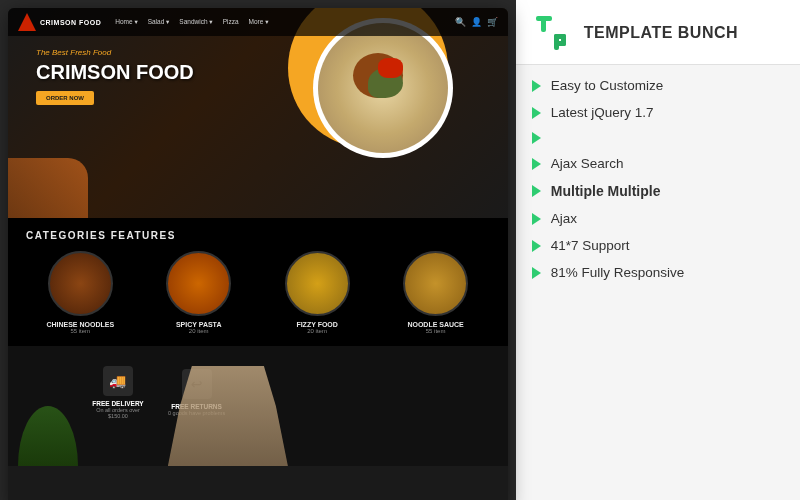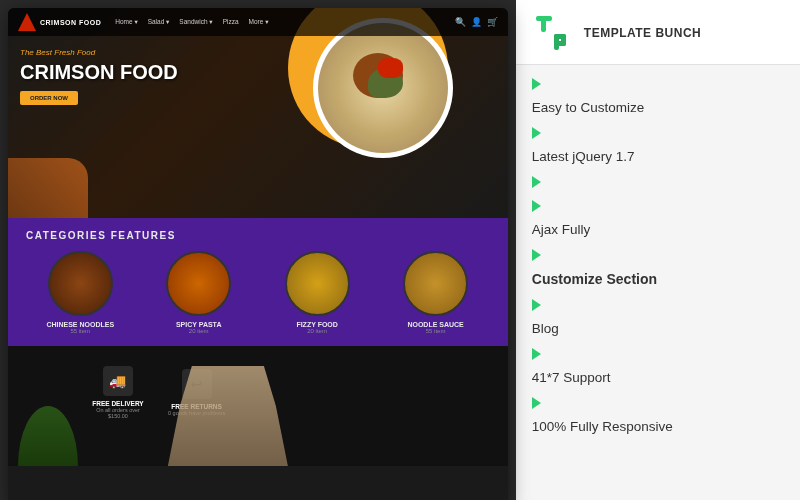--- a/index.html
+++ b/index.html
@@ -143,21 +143,21 @@
     .nav-icon {
       width: 10px;
       height: 10px;
       color: white;
       font-size: 9px;
     }
 
     .hero-content {
       position: absolute;
       top: 40px;
-      left: 12px;
+      left: 28px;
       z-index: 5;
     }
 
     .hero-subtitle {
       color: #f5a623;
       font-size: 8px;
       font-style: italic;
       margin-bottom: 4px;
     }
 
@@ -190,21 +190,21 @@
       bottom: 0;
       width: 80px;
       height: 60px;
       background: linear-gradient(45deg, #8B4513, #D2691E);
       border-radius: 0 20px 0 0;
       opacity: 0.7;
     }
 
     
     .categories {
-      background: #4c1d95;
+      background: #000000;
       padding: 12px 18px;
     }
 
     .categories-title {
       color: #e8e8e8;
       font-size: 10px;
       font-weight: bold;
       letter-spacing: 1.5px;
       margin-bottom: 10px;
       text-transform: uppercase;
@@ -339,41 +339,41 @@
       height: 42px;
       position: relative;
     }
 
     .tb-logo svg {
       width: 42px;
       height: 42px;
     }
 
     .tb-brand-text {
-      font-size: 12px;
+      font-size: 16px;
       font-weight: 900;
       color: #333;
       letter-spacing: 0.5px;
       text-transform: uppercase;
       line-height: 1;
     }
 
     .features-list {
       flex: 1;
       padding: 10px 16px;
       display: flex;
       flex-direction: column;
       gap: 6px;
     }
 
     .feature-item {
       display: flex;
+      align-items: center;
       gap: 10px;
       padding: 3px 0;
-      flex-direction: column;
     }
 
     .feature-arrow {
       width: 0;
       height: 0;
       border-top: 6px solid transparent;
       border-bottom: 6px solid transparent;
       border-left: 9px solid #2ecc71;
       flex-shrink: 0;
     }
@@ -510,32 +510,32 @@
     </div>
     <div class="feature-item">
       <div class="feature-arrow"></div>
       <span class="feature-text">Latest jQuery 1.7</span>
     </div>
     <div class="feature-item">
       <div class="feature-arrow"></div>
     </div>
     <div class="feature-item">
       <div class="feature-arrow"></div>
-      <span class="feature-text">Ajax Fully</span>
+      <span class="feature-text">Ajax Search</span>
     </div>
     <div class="feature-item">
       <div class="feature-arrow highlight"></div>
-      <span class="feature-text bold">Customize Section</span>
-    </div>
-    <div class="feature-item">
-      <div class="feature-arrow"></div>
-      <span class="feature-text">Blog</span>
+      <span class="feature-text bold">Multiple Multiple</span>
+    </div>
+    <div class="feature-item">
+      <div class="feature-arrow"></div>
+      <span class="feature-text">Ajax</span>
     </div>
     <div class="feature-item">
       <div class="feature-arrow"></div>
       <span class="feature-text">41*7 Support</span>
     </div>
     <div class="feature-item">
       <div class="feature-arrow"></div>
-      <span class="feature-text">100% Fully Responsive</span>
+      <span class="feature-text">81% Fully Responsive</span>
     </div>
   </div>
 </div>
 
 </body></html>

